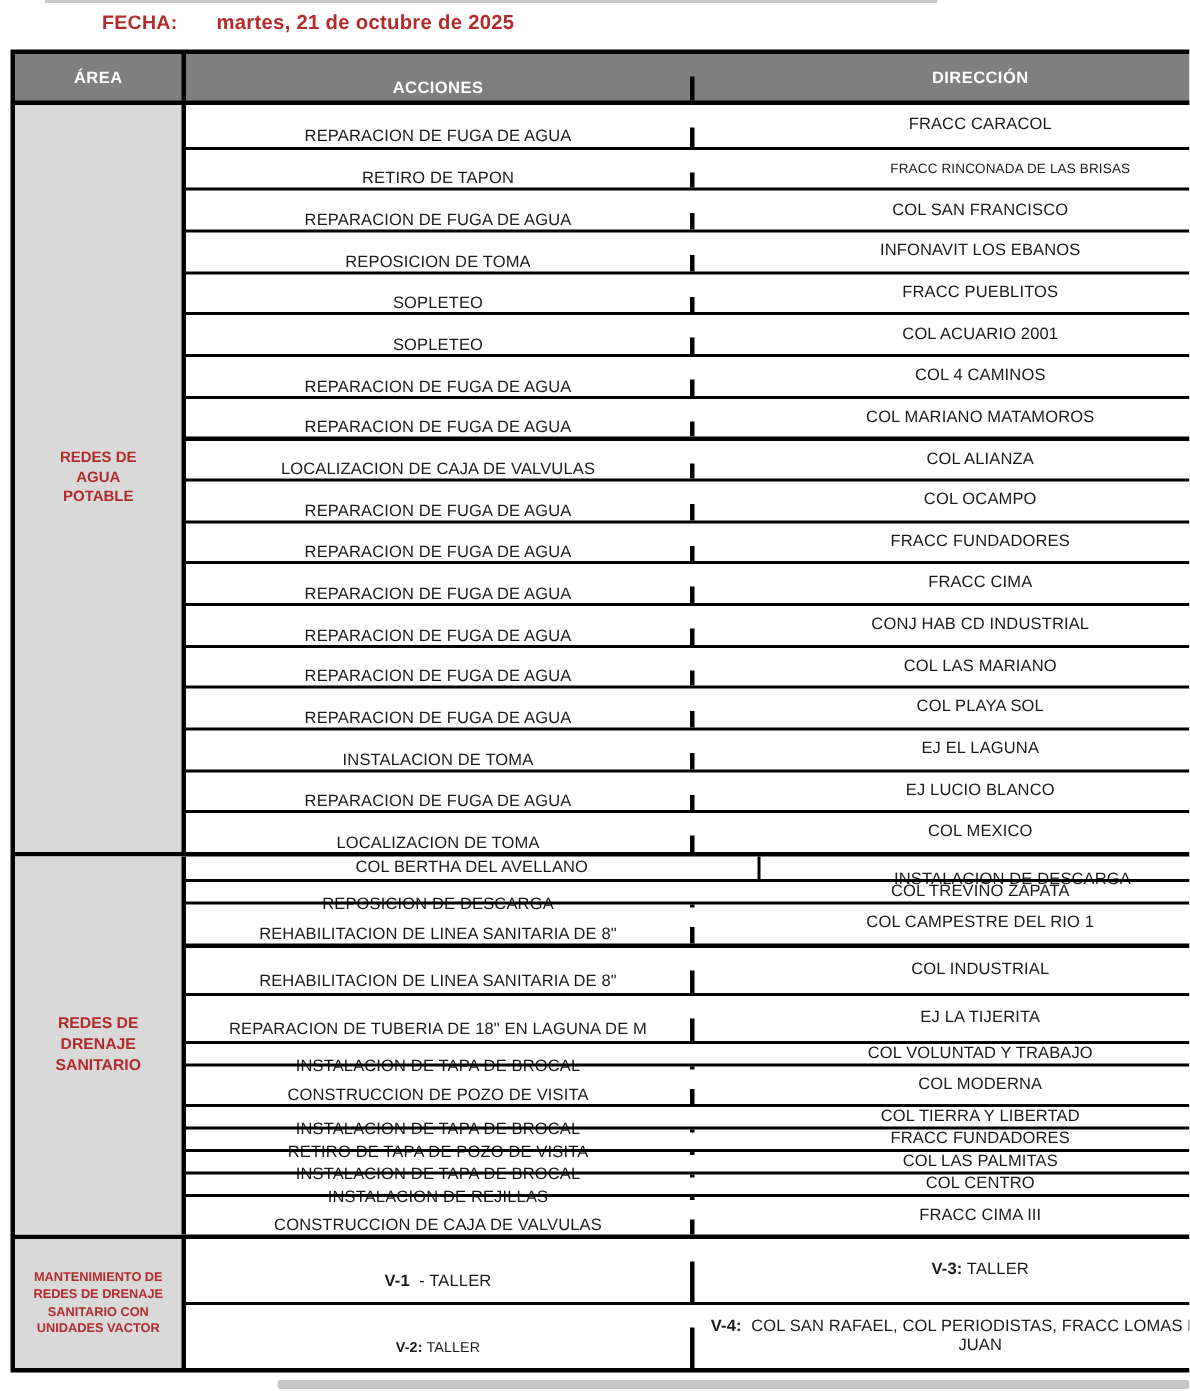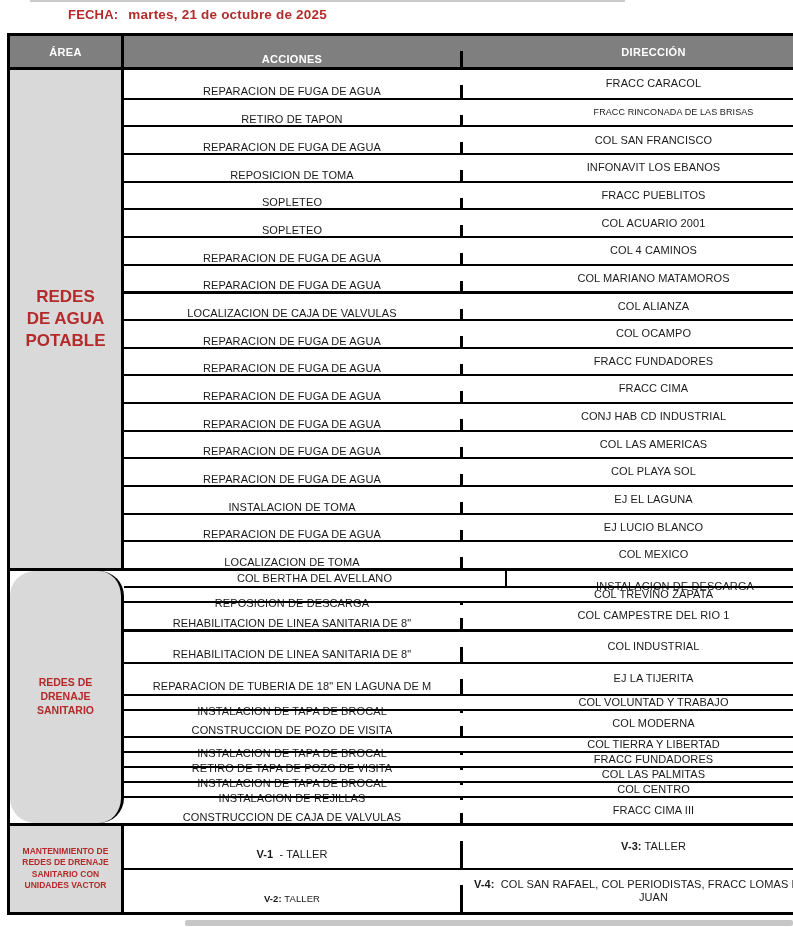--- a/index.html
+++ b/index.html
@@ -20,21 +20,21 @@
     position:relative;width:793px;height:927px;background:var(--paper);
     overflow:hidden;
   }
   
   .artifact-top{position:absolute;left:30px;top:0;width:595px;height:2px;background:var(--artifact);opacity:.8;}
   .artifact-bottom{position:absolute;left:185px;top:920px;width:608px;height:6px;background:var(--artifact);opacity:.85;border-radius:2px;}
 
   
   .fecha-line{position:absolute;left:68px;top:7px;display:flex;align-items:baseline;color:var(--accent);white-space:nowrap;}
   .fecha-label{font-weight:bold;font-size:13px;letter-spacing:.2px;}
-  .fecha-value{font-weight:bold;font-size:13.5px;margin-left:10px;letter-spacing:.2px;}
+  .fecha-value{font-weight:bold;font-size:13.5px;margin-left:26px;letter-spacing:.2px;}
 
   
   .tbl{
     position:absolute;left:7px;top:33px;width:893px;
     border:3px solid var(--border);background:var(--paper);
   }
   .thead{display:flex;height:34px;border-bottom:3px solid var(--border);background:var(--header-bg);}
   .th{
     display:flex;align-items:center;justify-content:center;
     color:var(--header-ink);font-weight:bold;font-size:11px;letter-spacing:.3px;
@@ -43,23 +43,23 @@
   .c-acc{width:339px;border-right:3px solid var(--border);margin-top:15px;}
   .c-dir{width:383px;border-right:2px solid var(--border);}
   .c-extra{flex:1;}
 
   .section{display:flex;}
   .section + .section{border-top:3px solid var(--border);}
   .area-cell{
     width:114px;border-right:3px solid var(--border);
     background:var(--area-bg);color:var(--accent);
     display:flex;align-items:center;justify-content:center;text-align:center;
-    font-weight:bold;font-size:17px;line-height:1.3;padding:4px 28px;
-  }
-  .section.s1 .area-cell{font-size:10.5px;padding:4px 22px;border-radius:25px;}
+    font-weight:bold;font-size:10px;line-height:1.3;padding:4px 28px;
+  }
+  .section.s1 .area-cell{font-size:10.5px;padding:4px 22px;}
   .section.s2 .area-cell{font-size:8.5px;padding:4px 12px;line-height:1.35;}
   .rows{flex:1;display:flex;flex-direction:column;}
   .row{display:flex;flex:0 0 auto;}
   .row + .row{border-top:2px solid var(--border);}
   .cell{
     display:flex;align-items:center;justify-content:center;text-align:center;
     font-size:11px;color:var(--ink);line-height:1.2;padding:1px 6px;
     letter-spacing:.1px;
   }
   .cell .b{font-weight:bold;white-space:pre-wrap;}
@@ -204,21 +204,21 @@
               <div class="cell c-dir">
                 <span><span class="t">CONJ HAB CD INDUSTRIAL</span></span>
               </div>
               <div class="cell c-extra"></div>
             </div>
             <div class="row" style="height: 27.67px;">
               <div class="cell c-acc">
                 <span><span class="t">REPARACION DE FUGA DE AGUA</span></span>
               </div>
               <div class="cell c-dir">
-                <span><span class="t">COL LAS AMERICAS</span></span>
+                <span><span class="t">COL LAS MARIANO</span></span>
               </div>
               <div class="cell c-extra"></div>
             </div>
             <div class="row" style="height: 27.67px;">
               <div class="cell c-acc">
                 <span><span class="t">REPARACION DE FUGA DE AGUA</span></span>
               </div>
               <div class="cell c-dir">
                 <span><span class="t">COL PLAYA SOL</span></span>
               </div>

